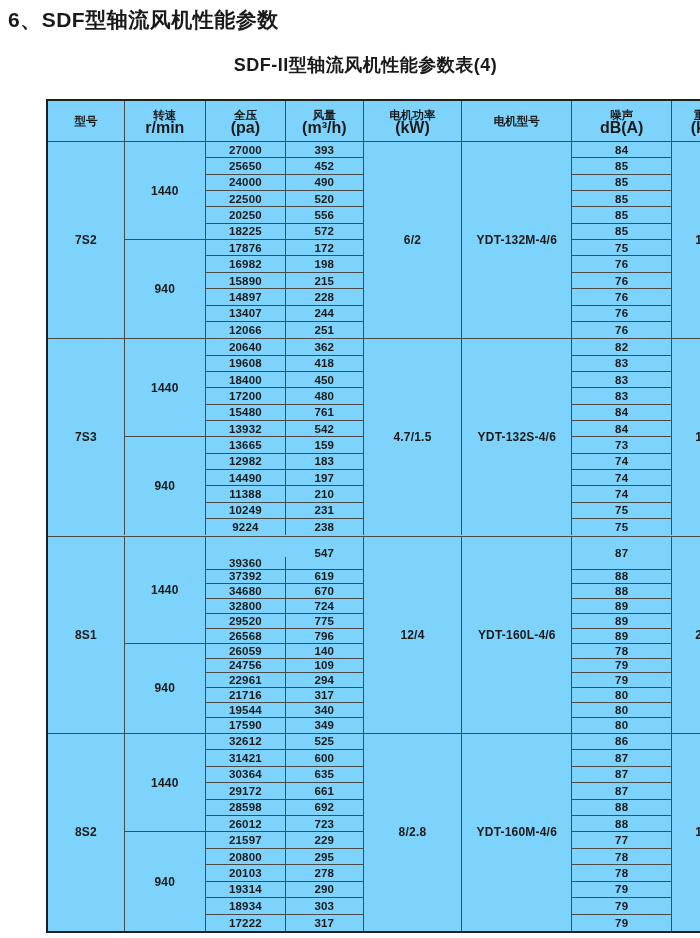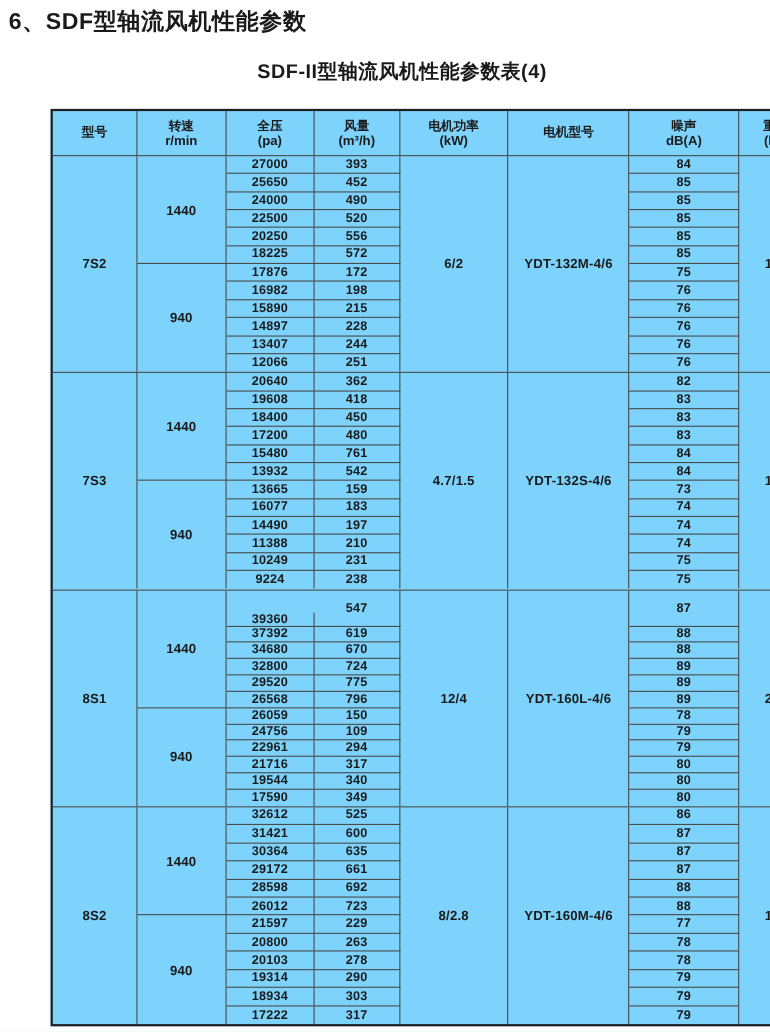--- a/index.html
+++ b/index.html
@@ -40,21 +40,21 @@
     border-bottom:1px solid var(--line);
   }
   .th{
     display:flex;flex-direction:column;justify-content:center;align-items:center;
     border-right:1px solid var(--line);
     font-weight:700;
     text-align:center;
   }
   .th:last-child{border-right:none;}
   .th .l1{font-size:11.5px;line-height:14px;}
-  .th .l2{font-size:12px;line-height:12px;}
+  .th .l2{font-size:16px;line-height:12px;}
   .section{
     display:grid;
     grid-template-columns:11.11% 11.74% 11.58% 11.27% 14.24% 15.96% 14.4% 9.7%;
     grid-template-rows:repeat(12,1fr);
     height:197.25px;
     border-bottom:1px solid var(--line);
   }
   .section:last-child{border-bottom:none;}
   .cell{
     display:flex;align-items:center;justify-content:center;
@@ -177,21 +177,21 @@
           <div class="cell sub" style="grid-area: 5 / 3;">15480</div>
           <div class="cell sub" style="grid-area: 5 / 4;">761</div>
           <div class="cell sub" style="grid-area: 5 / 7;">84</div>
           <div class="cell sub" style="grid-area: 6 / 3;">13932</div>
           <div class="cell sub" style="grid-area: 6 / 4;">542</div>
           <div class="cell sub" style="grid-area: 6 / 7;">84</div>
           <div class="cell speed" style="grid-area: 7 / 2 / 13;">940</div>
           <div class="cell sub" style="grid-area: 7 / 3;">13665</div>
           <div class="cell sub" style="grid-area: 7 / 4;">159</div>
           <div class="cell sub" style="grid-area: 7 / 7;">73</div>
-          <div class="cell sub" style="grid-area: 8 / 3;">16077</div>
+          <div class="cell sub" style="grid-area: 8 / 3;">12982</div>
           <div class="cell sub" style="grid-area: 8 / 4;">183</div>
           <div class="cell sub" style="grid-area: 8 / 7;">74</div>
           <div class="cell sub" style="grid-area: 9 / 3;">14490</div>
           <div class="cell sub" style="grid-area: 9 / 4;">197</div>
           <div class="cell sub" style="grid-area: 9 / 7;">74</div>
           <div class="cell sub" style="grid-area: 10 / 3;">11388</div>
           <div class="cell sub" style="grid-area: 10 / 4;">210</div>
           <div class="cell sub" style="grid-area: 10 / 7;">74</div>
           <div class="cell sub" style="grid-area: 11 / 3;">10249</div>
           <div class="cell sub" style="grid-area: 11 / 4;">231</div>
@@ -219,21 +219,21 @@
           <div class="cell sub" style="grid-area: 4 / 4;">724</div>
           <div class="cell sub" style="grid-area: 4 / 7;">89</div>
           <div class="cell sub" style="grid-area: 5 / 3;">29520</div>
           <div class="cell sub" style="grid-area: 5 / 4;">775</div>
           <div class="cell sub" style="grid-area: 5 / 7;">89</div>
           <div class="cell sub" style="grid-area: 6 / 3;">26568</div>
           <div class="cell sub" style="grid-area: 6 / 4;">796</div>
           <div class="cell sub" style="grid-area: 6 / 7;">89</div>
           <div class="cell speed" style="grid-area: 7 / 2 / 13;">940</div>
           <div class="cell sub" style="grid-area: 7 / 3;">26059</div>
-          <div class="cell sub" style="grid-area: 7 / 4;">150</div>
+          <div class="cell sub" style="grid-area: 7 / 4;">140</div>
           <div class="cell sub" style="grid-area: 7 / 7;">78</div>
           <div class="cell sub" style="grid-area: 8 / 3;">24756</div>
           <div class="cell sub" style="grid-area: 8 / 4;">109</div>
           <div class="cell sub" style="grid-area: 8 / 7;">79</div>
           <div class="cell sub" style="grid-area: 9 / 3;">22961</div>
           <div class="cell sub" style="grid-area: 9 / 4;">294</div>
           <div class="cell sub" style="grid-area: 9 / 7;">79</div>
           <div class="cell sub" style="grid-area: 10 / 3;">21716</div>
           <div class="cell sub" style="grid-area: 10 / 4;">317</div>
           <div class="cell sub" style="grid-area: 10 / 7;">80</div>
@@ -266,21 +266,21 @@
           <div class="cell sub" style="grid-area: 5 / 4;">692</div>
           <div class="cell sub" style="grid-area: 5 / 7;">88</div>
           <div class="cell sub" style="grid-area: 6 / 3;">26012</div>
           <div class="cell sub" style="grid-area: 6 / 4;">723</div>
           <div class="cell sub" style="grid-area: 6 / 7;">88</div>
           <div class="cell speed" style="grid-area: 7 / 2 / 13;">940</div>
           <div class="cell sub" style="grid-area: 7 / 3;">21597</div>
           <div class="cell sub" style="grid-area: 7 / 4;">229</div>
           <div class="cell sub" style="grid-area: 7 / 7;">77</div>
           <div class="cell sub" style="grid-area: 8 / 3;">20800</div>
-          <div class="cell sub" style="grid-area: 8 / 4;">263</div>
+          <div class="cell sub" style="grid-area: 8 / 4;">295</div>
           <div class="cell sub" style="grid-area: 8 / 7;">78</div>
           <div class="cell sub" style="grid-area: 9 / 3;">20103</div>
           <div class="cell sub" style="grid-area: 9 / 4;">278</div>
           <div class="cell sub" style="grid-area: 9 / 7;">78</div>
           <div class="cell sub" style="grid-area: 10 / 3;">19314</div>
           <div class="cell sub" style="grid-area: 10 / 4;">290</div>
           <div class="cell sub" style="grid-area: 10 / 7;">79</div>
           <div class="cell sub" style="grid-area: 11 / 3;">18934</div>
           <div class="cell sub" style="grid-area: 11 / 4;">303</div>
           <div class="cell sub" style="grid-area: 11 / 7;">79</div>

